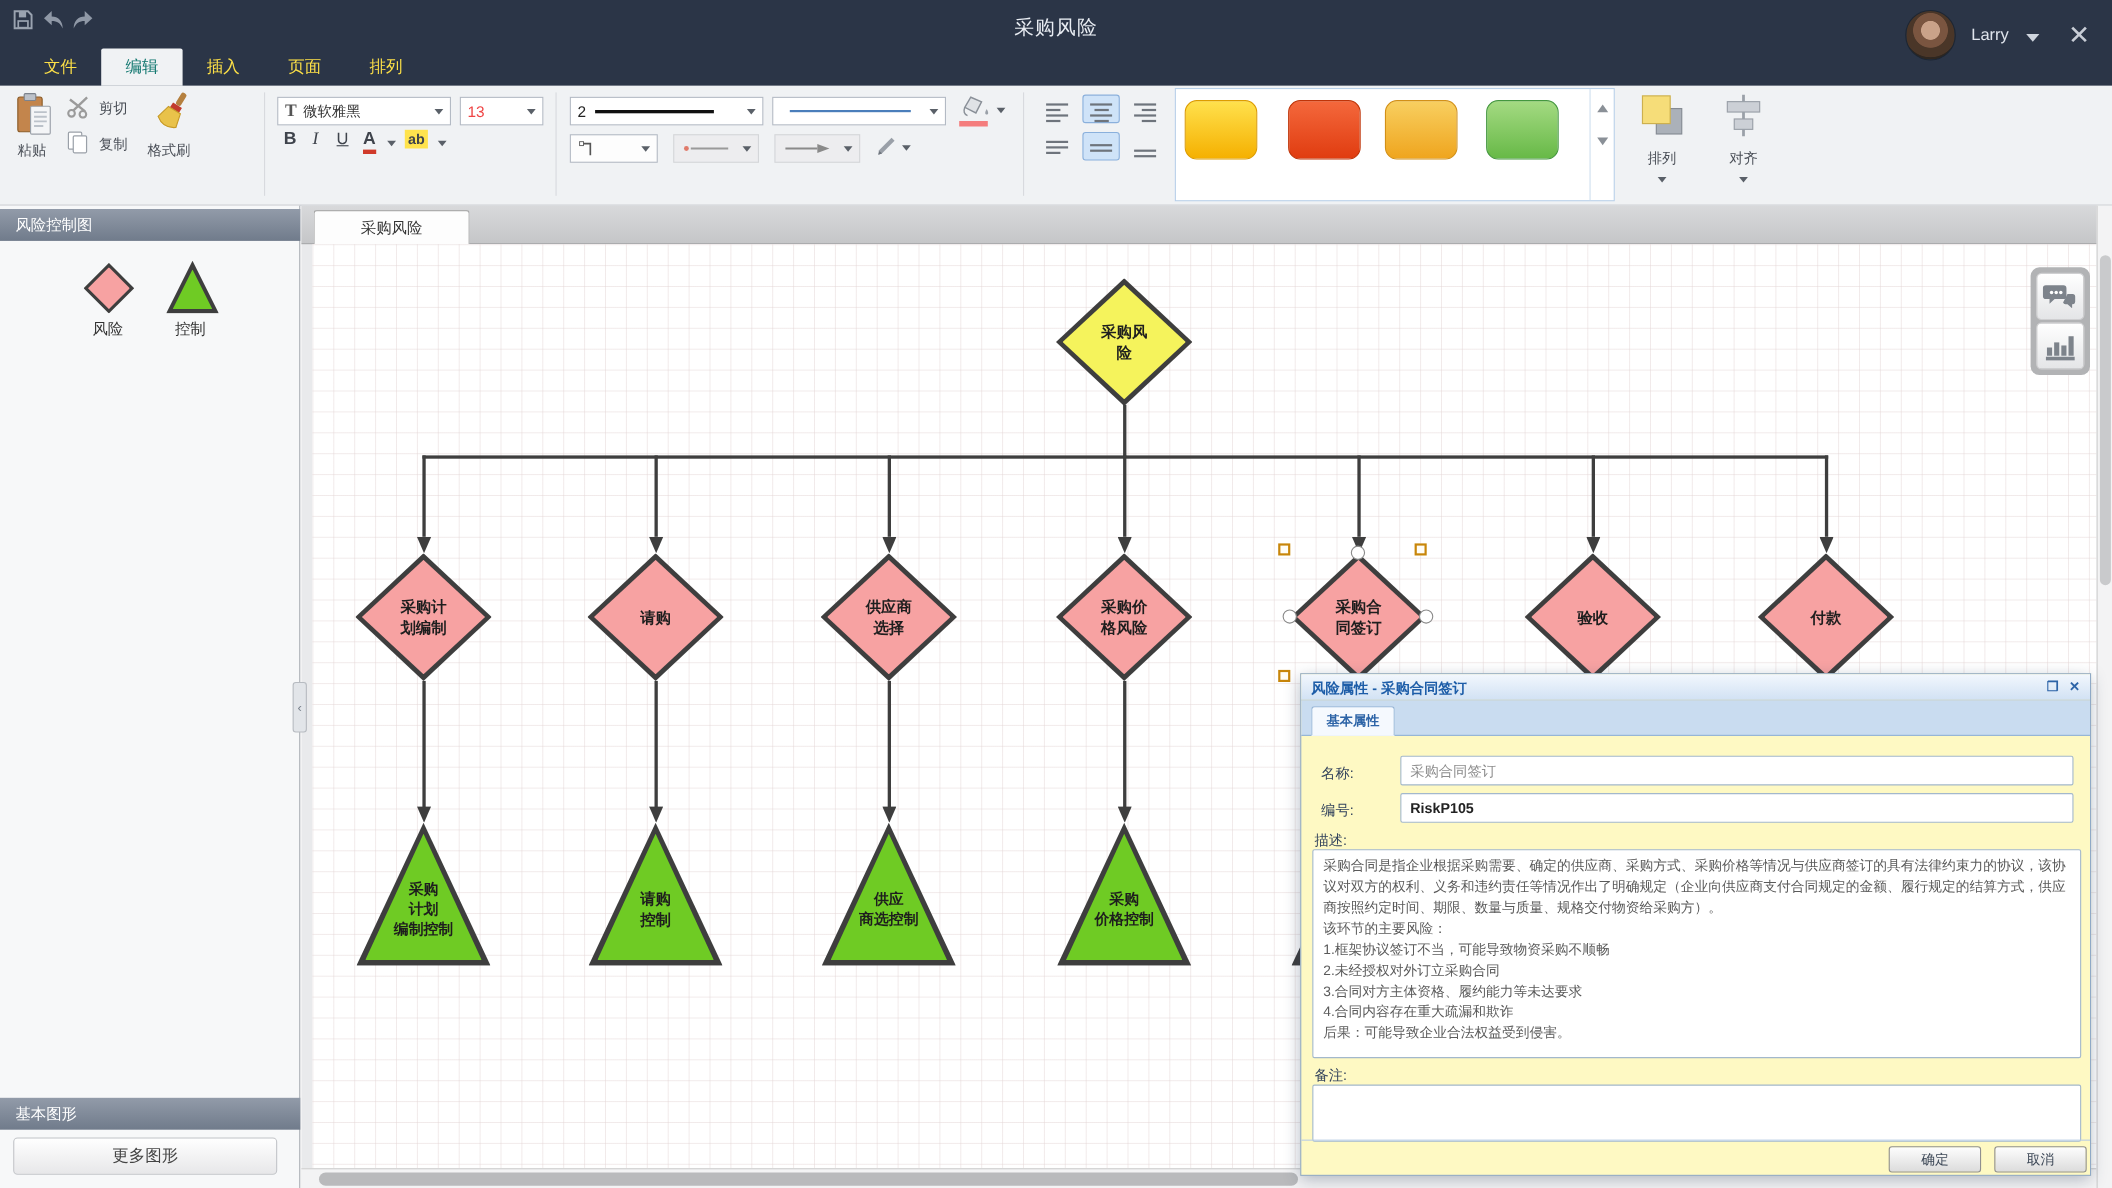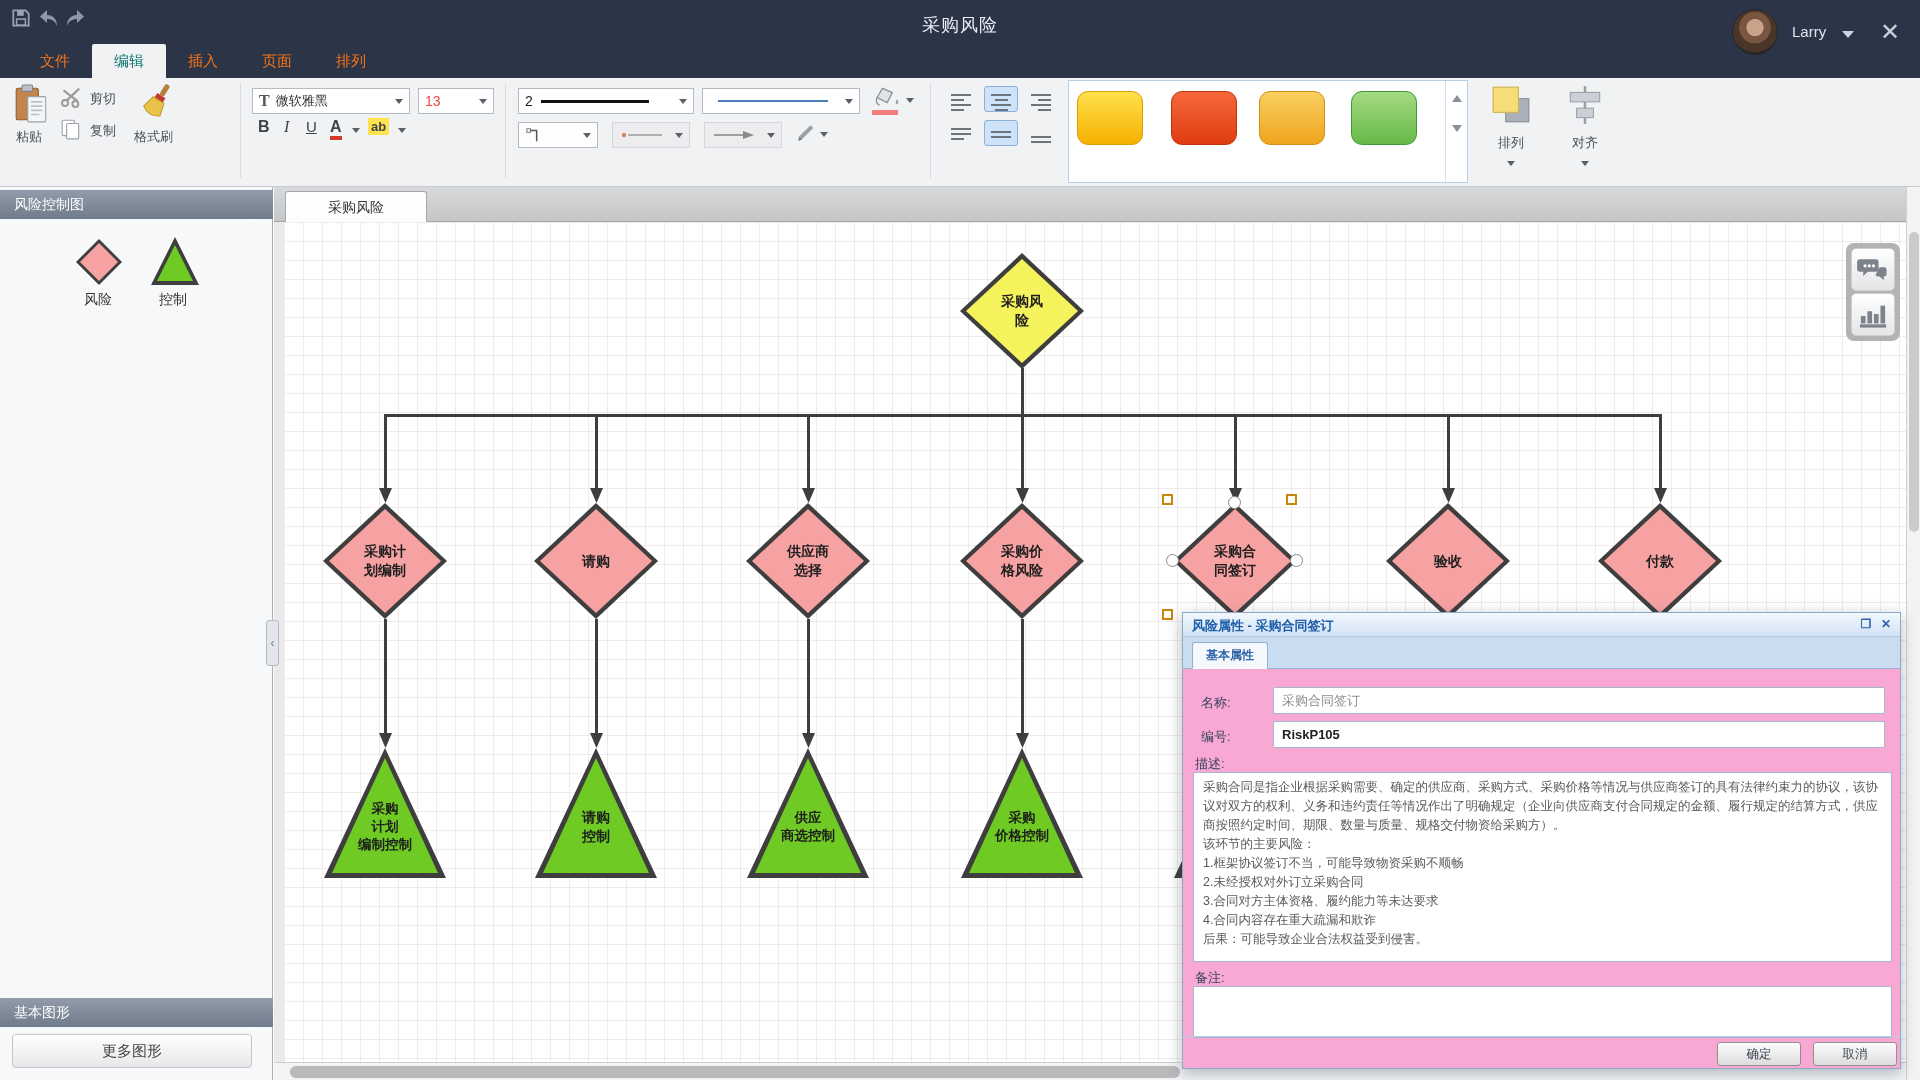--- a/index.html
+++ b/index.html
@@ -4,21 +4,21 @@
 <style>
   * { box-sizing: border-box; margin: 0; padding: 0; }
   html,body { width:1920px; height:1080px; overflow:hidden; font-family:"Liberation Sans",sans-serif; background:#fff; }
   .abs { position:absolute; }
 
   
   .titlebar { position:absolute; left:0; top:0; width:1920px; height:78px; background:#2b3547; }
   .app-title { position:absolute; left:50%; top:13px; transform:translateX(-50%); color:#e9edf3; font-size:18px; letter-spacing:1px; }
   .qicon { position:absolute; top:7px; width:22px; height:22px; cursor:pointer; }
   .menu-tabs { position:absolute; left:0; bottom:0; height:34px; display:flex; padding-left:18px; }
-  .menu-tab { height:34px; padding:0 22px; line-height:34px; font-size:15px; color:#f97316; cursor:pointer; }
+  .menu-tab { height:34px; padding:0 22px; line-height:34px; font-size:15px; color:#fde047; cursor:pointer; }
   .menu-tab.active { background:#f0f2f4; color:#0f766e; border-radius:2px 2px 0 0; }
   .avatar { position:absolute; left:1732px; top:9px; width:46px; height:46px; border-radius:50%;
             background: radial-gradient(circle at 50% 40%, #caa289 24%, #7a5540 26% 45%, #4a3628 47% 70%, #2e2620 72%);
             border:1px solid #1d2633; }
   .user-name { position:absolute; left:1792px; top:23px; color:#dfe4ec; font-size:15px; }
   .user-caret { position:absolute; left:1842px; top:31px; width:0; height:0; border-left:6px solid transparent; border-right:6px solid transparent; border-top:7px solid #cfd5de; }
   .close-x { position:absolute; left:1880px; top:18px; color:#c8cdd6; font-size:24px; font-weight:300; cursor:pointer; }
 
   
   .ribbon { position:absolute; left:0; top:78px; width:1920px; height:109px; background:#f0f2f4; border-bottom:1px solid #c6c9ce; }
@@ -81,21 +81,21 @@
   .cline { position:absolute; background:#3e3e3e; z-index:3; }
   .arrow-dn { position:absolute; width:13px; height:15px; background:#3e3e3e; clip-path:polygon(50% 100%,0 0,100% 0); z-index:3; }
   .handle-sq { position:absolute; width:11px; height:11px; background:#fffdf6; border:2px solid #c8860a; z-index:20; cursor:pointer; }
   .handle-ci { position:absolute; width:13px; height:13px; background:#fff; border:1.5px solid #8a8a8a; border-radius:50%; z-index:20; cursor:pointer; }
 
   
   .mini { position:absolute; }
   .mini .sh-i { inset:4px; }
 
   
-  .dialog { position:absolute; left:1182px; top:612px; width:719px; height:457px; background:#f9a8d4; border:1px solid #8fa9c6; box-shadow:0 4px 14px rgba(40,60,90,.35); z-index:50;padding-left:42px; }
+  .dialog { position:absolute; left:1182px; top:612px; width:719px; height:457px; background:#fef9c3; border:1px solid #8fa9c6; box-shadow:0 4px 14px rgba(40,60,90,.35); z-index:50;padding-left:42px; }
   .dlg-title { position:absolute; left:0; top:0; right:0; height:24px; background:linear-gradient(#f2f7fd,#d2e2f4); border-bottom:1px solid #b4c8e0; }
   .dlg-title .txt { position:absolute; left:9px; top:4px; font-size:13px; font-weight:bold; color:#1d5da8; }
   .dlg-ico { position:absolute; top:4px; width:16px; height:15px; color:#2d64a7; font-size:12px; font-weight:bold; text-align:center; line-height:15px; cursor:pointer; }
   .dlg-tabs { position:absolute; left:0; top:24px; right:0; height:32px; background:#c9dcf0; border-bottom:1px solid #92b2d4; }
   .dlg-tab { position:absolute; left:9px; bottom:-1px; width:76px; height:27px; background:#f5f9fe; border:1px solid #92b2d4; border-bottom:1px solid #f5f9fe; border-radius:3px 3px 0 0; font-size:12px; font-weight:bold; color:#2d64a7; text-align:center; line-height:25px; cursor:pointer; }
   .dlg-body { position:absolute; left:0; top:56px; right:0; bottom:0; }
   .dlg-lab { position:absolute; font-size:13px; color:#33435c; }
   .dlg-input { position:absolute; height:27px; background:#fff; border:1px solid #a3b8cc; border-radius:2px; font-size:13px; padding:0 8px; font-family:"Liberation Sans",sans-serif; }
   .dlg-textarea { position:absolute; background:#fff; border:1px solid #a3b8cc; border-radius:2px; font-size:12.5px; color:#5a5a5a; line-height:19px; padding:5px 9px; white-space:pre-wrap; overflow:hidden; cursor:text; }
   .dlg-btnrow { position:absolute; left:0; right:0; bottom:0; height:32px; border-top:1px solid #b9cde4; }

